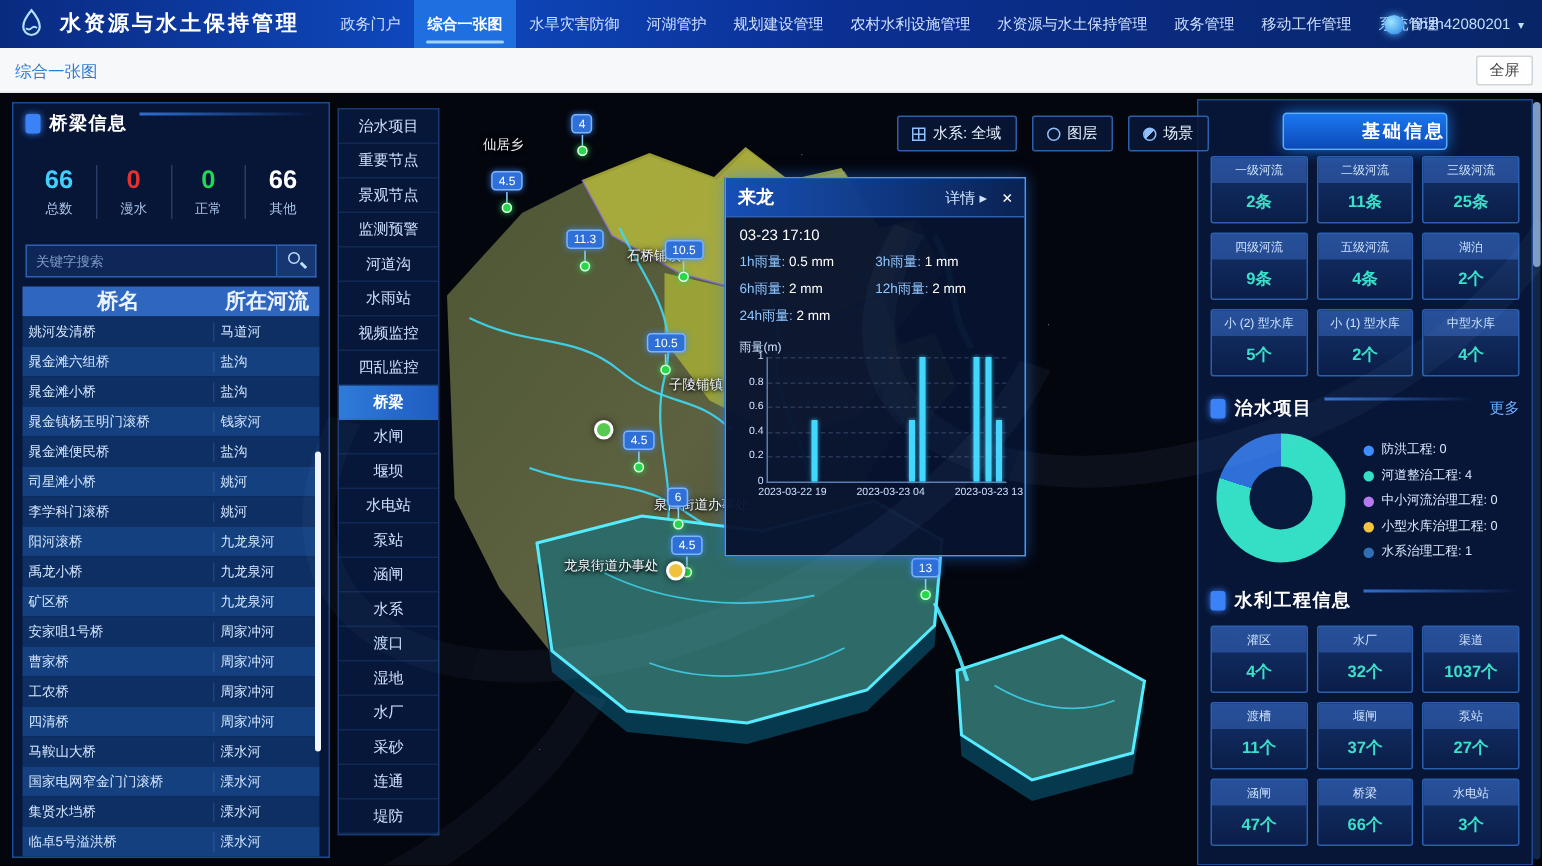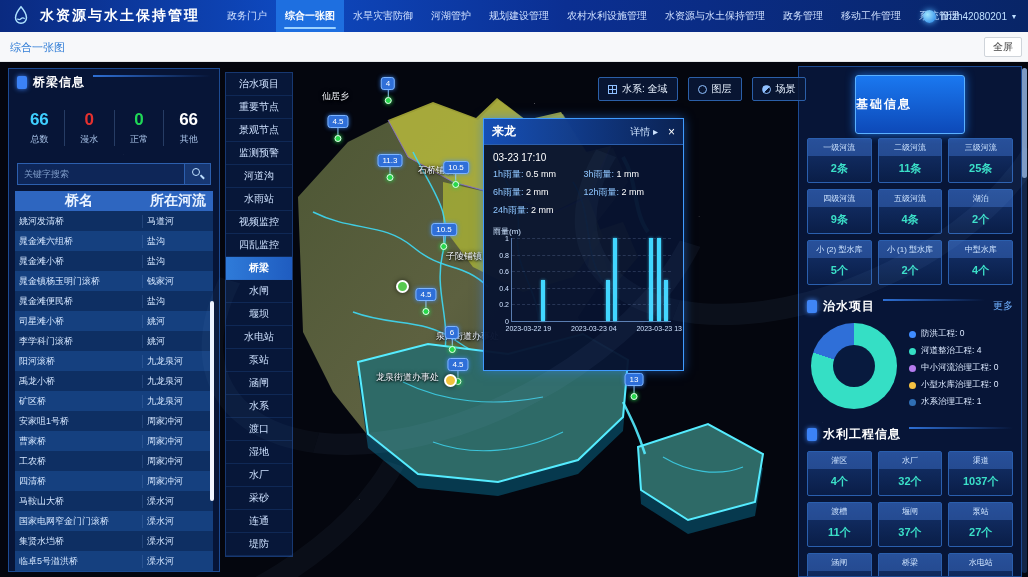--- a/index.html
+++ b/index.html
@@ -111,23 +111,23 @@
   .rchart-title { color:#cfe4ff; font-size:8px; margin-bottom:2px; }
   .plot { position:absolute; left:18px; top:12px; width:160px; height:84px; border-left:1px solid #5a7db0; border-bottom:1px solid #5a7db0; }
   .gline { position:absolute; left:0; width:100%; border-top:1px dashed rgba(170,200,255,.18); }
   .ylab { position:absolute; right:100%; margin-right:3px; transform:translateY(-50%); color:#cfe2ff; font-size:7px; }
   .bar { position:absolute; bottom:0; width:4px; background:#41d7ff; box-shadow:0 0 3px rgba(65,215,255,.8); }
   .xlabs { position:absolute; left:18px; top:99px; width:160px; height:12px; }
   .xlab { position:absolute; color:#cfe2ff; font-size:7px; white-space:nowrap; transform:translateX(-12%); }
 
   
   .right-panel { position:absolute; left:798px; top:4px; width:224px; height:511px; z-index:20; overflow:hidden; }
-  .rp-tab { display:block; margin:8px auto 4px auto; width:110px; text-align:left;
+  .rp-tab { display:block; margin:8px auto 4px auto; width:110px; text-align:right;
     background:linear-gradient(180deg,#1a78f0,#0d49b8); border:1px solid #5ab0ff; border-radius:3px;
-    color:#fff; font-size:12px; font-weight:bold; letter-spacing:2px; padding:20px 0; cursor:pointer; box-shadow:0 0 10px rgba(30,130,255,.8); }
+    color:#fff; font-size:12px; font-weight:bold; letter-spacing:2px; padding:3px 0; cursor:pointer; box-shadow:0 0 10px rgba(30,130,255,.8); }
   .rgrid { display:grid; grid-template-columns:repeat(3,1fr); gap:6px; margin:4px 8px 8px 8px; }
   .cell { border:1px solid #2a5fae; background:linear-gradient(180deg, rgba(42,95,190,.40), rgba(14,42,96,.40)); border-radius:2px; overflow:hidden; }
   .cell-label { background:rgba(70,130,230,.38); color:#cfe4ff; font-size:8px; text-align:center; padding:3px 1px; white-space:nowrap; overflow:hidden; }
   .cell-value { color:#3be0c8; font-size:11px; font-weight:bold; text-align:center; padding:5px 0 6px 0; }
   .more-link { margin-left:auto; color:#6fb0ff; font-size:10px; margin-right:8px; cursor:pointer; }
   .donut-row { display:flex; margin:4px 6px 8px 6px; }
   .donut { position:relative; width:86px; height:86px; border-radius:50%; flex:0 0 auto; margin-left:6px; }
   .donut-hole { position:absolute; left:22px; top:22px; width:42px; height:42px; border-radius:50%; background:#081a3e; }
   .legend { margin-left:12px; flex:1; }
   .lg-item { display:flex; align-items:center; gap:5px; margin:5px 0; }
@@ -261,21 +261,21 @@
           <div class="stick"></div>
           <div class="mdot"></div>
         </div>
 
         <div class="marker" style="left: 458px; top: 291px;">
           <div class="pill">4.5</div>
           <div class="stick"></div>
           <div class="mdot"></div>
         </div>
 
-        <div class="marker" style="left: 634px; top: 306px; text-decoration: underline;">
+        <div class="marker" style="left: 617px; top: 306px; text-decoration: underline;">
           <div class="pill">13</div>
           <div class="stick"></div>
           <div class="mdot"></div>
         </div>
       </div>
 
     <div>
 
         <div class="weather" style="left: 396px; top: 218px;">
           <div class="wcirc" style="background: rgb(87, 201, 78);"></div>

